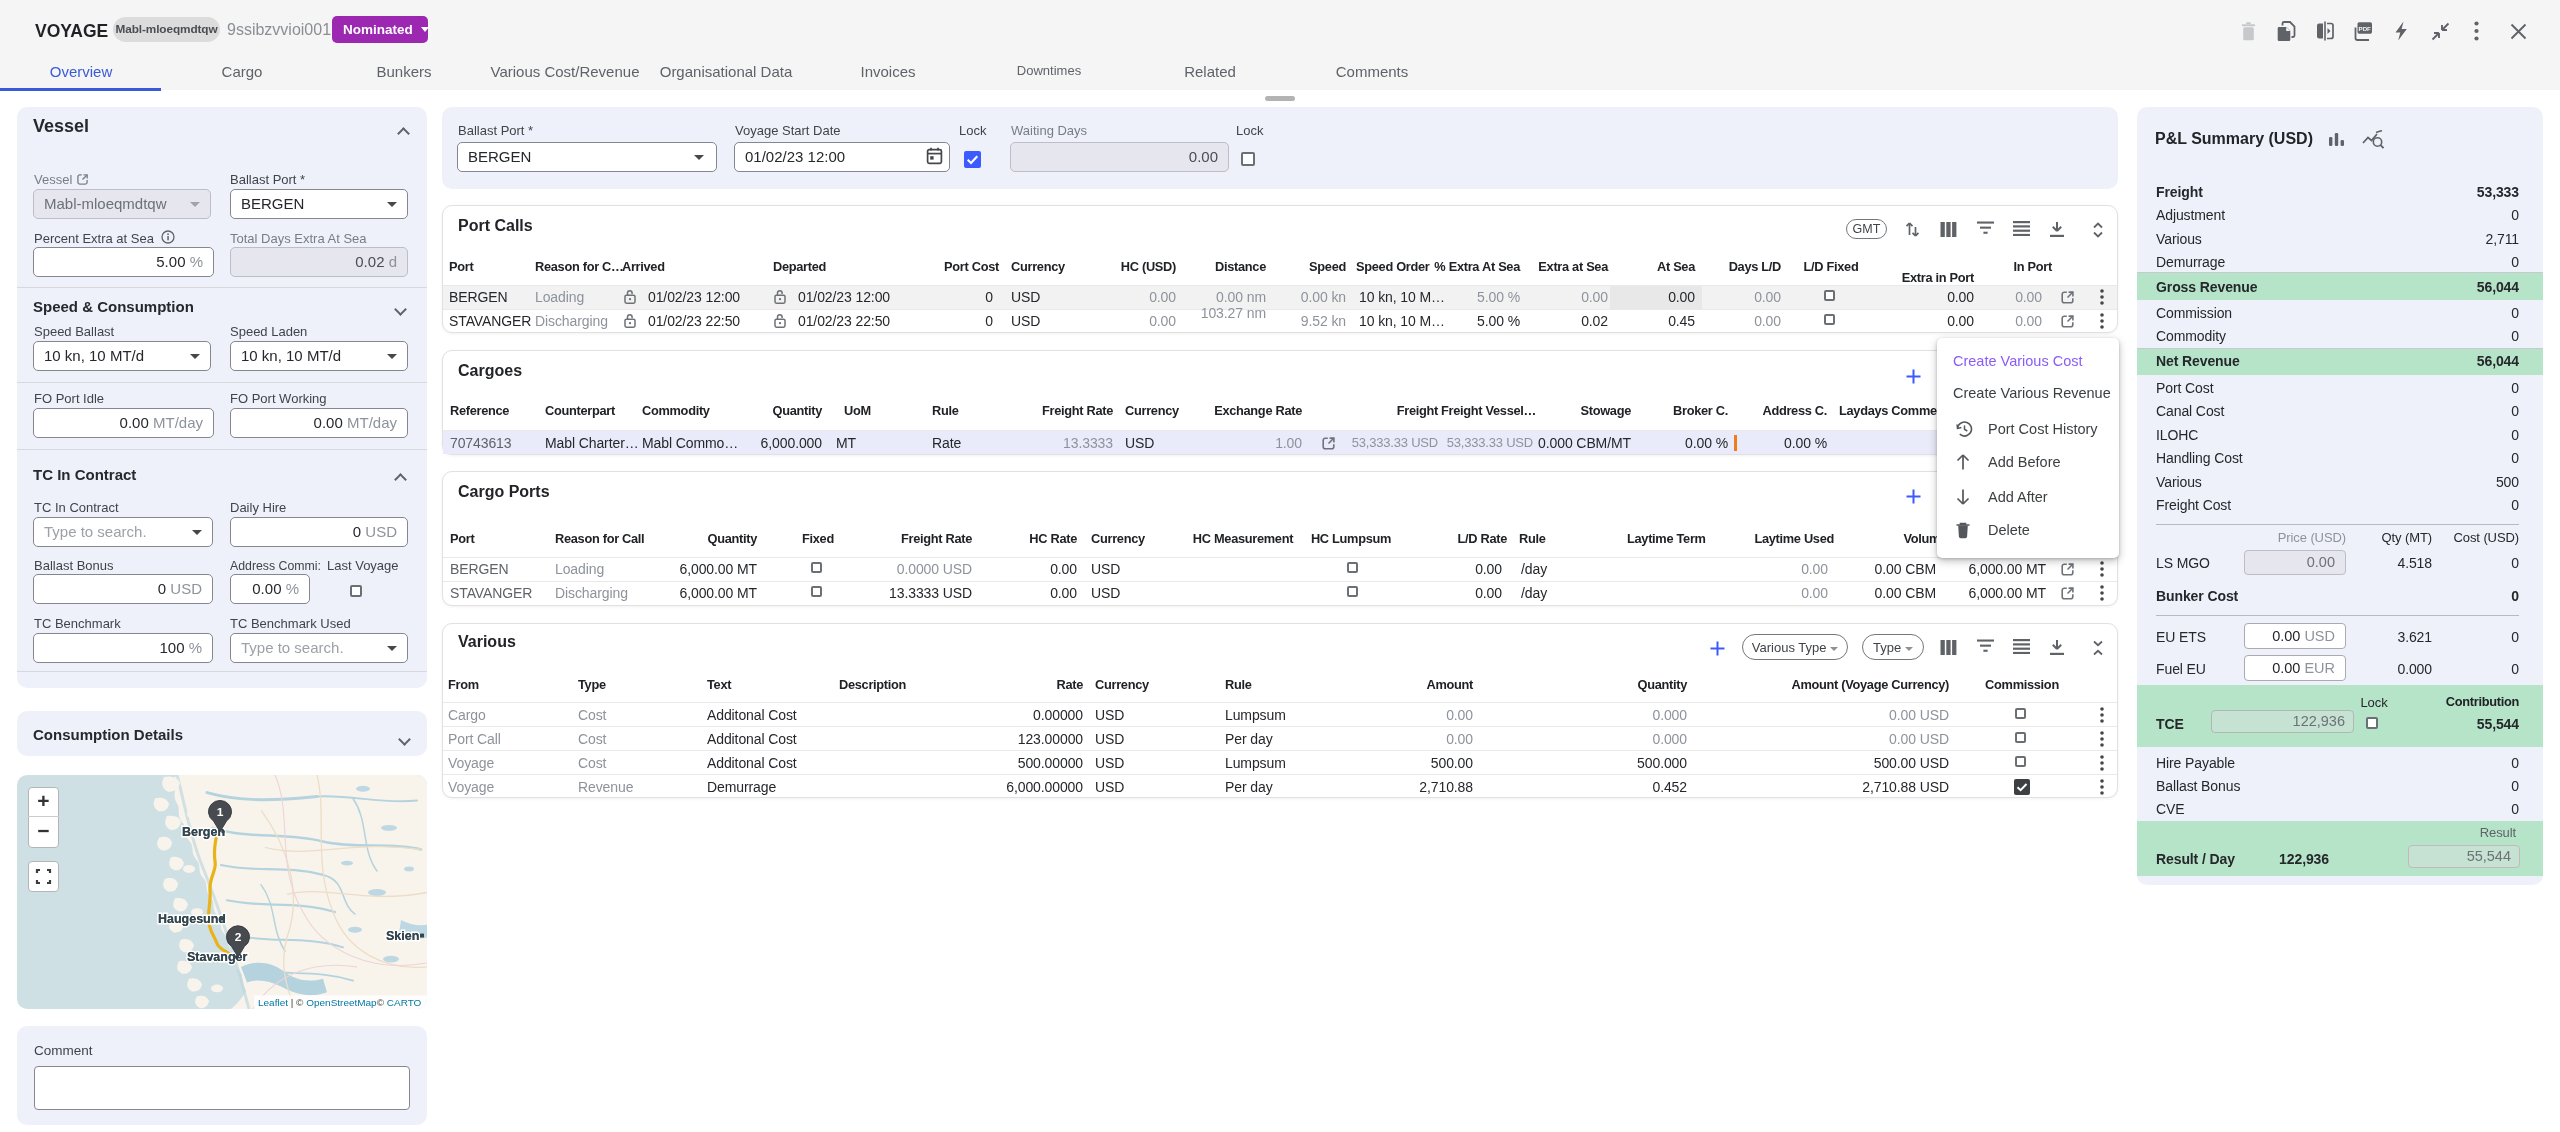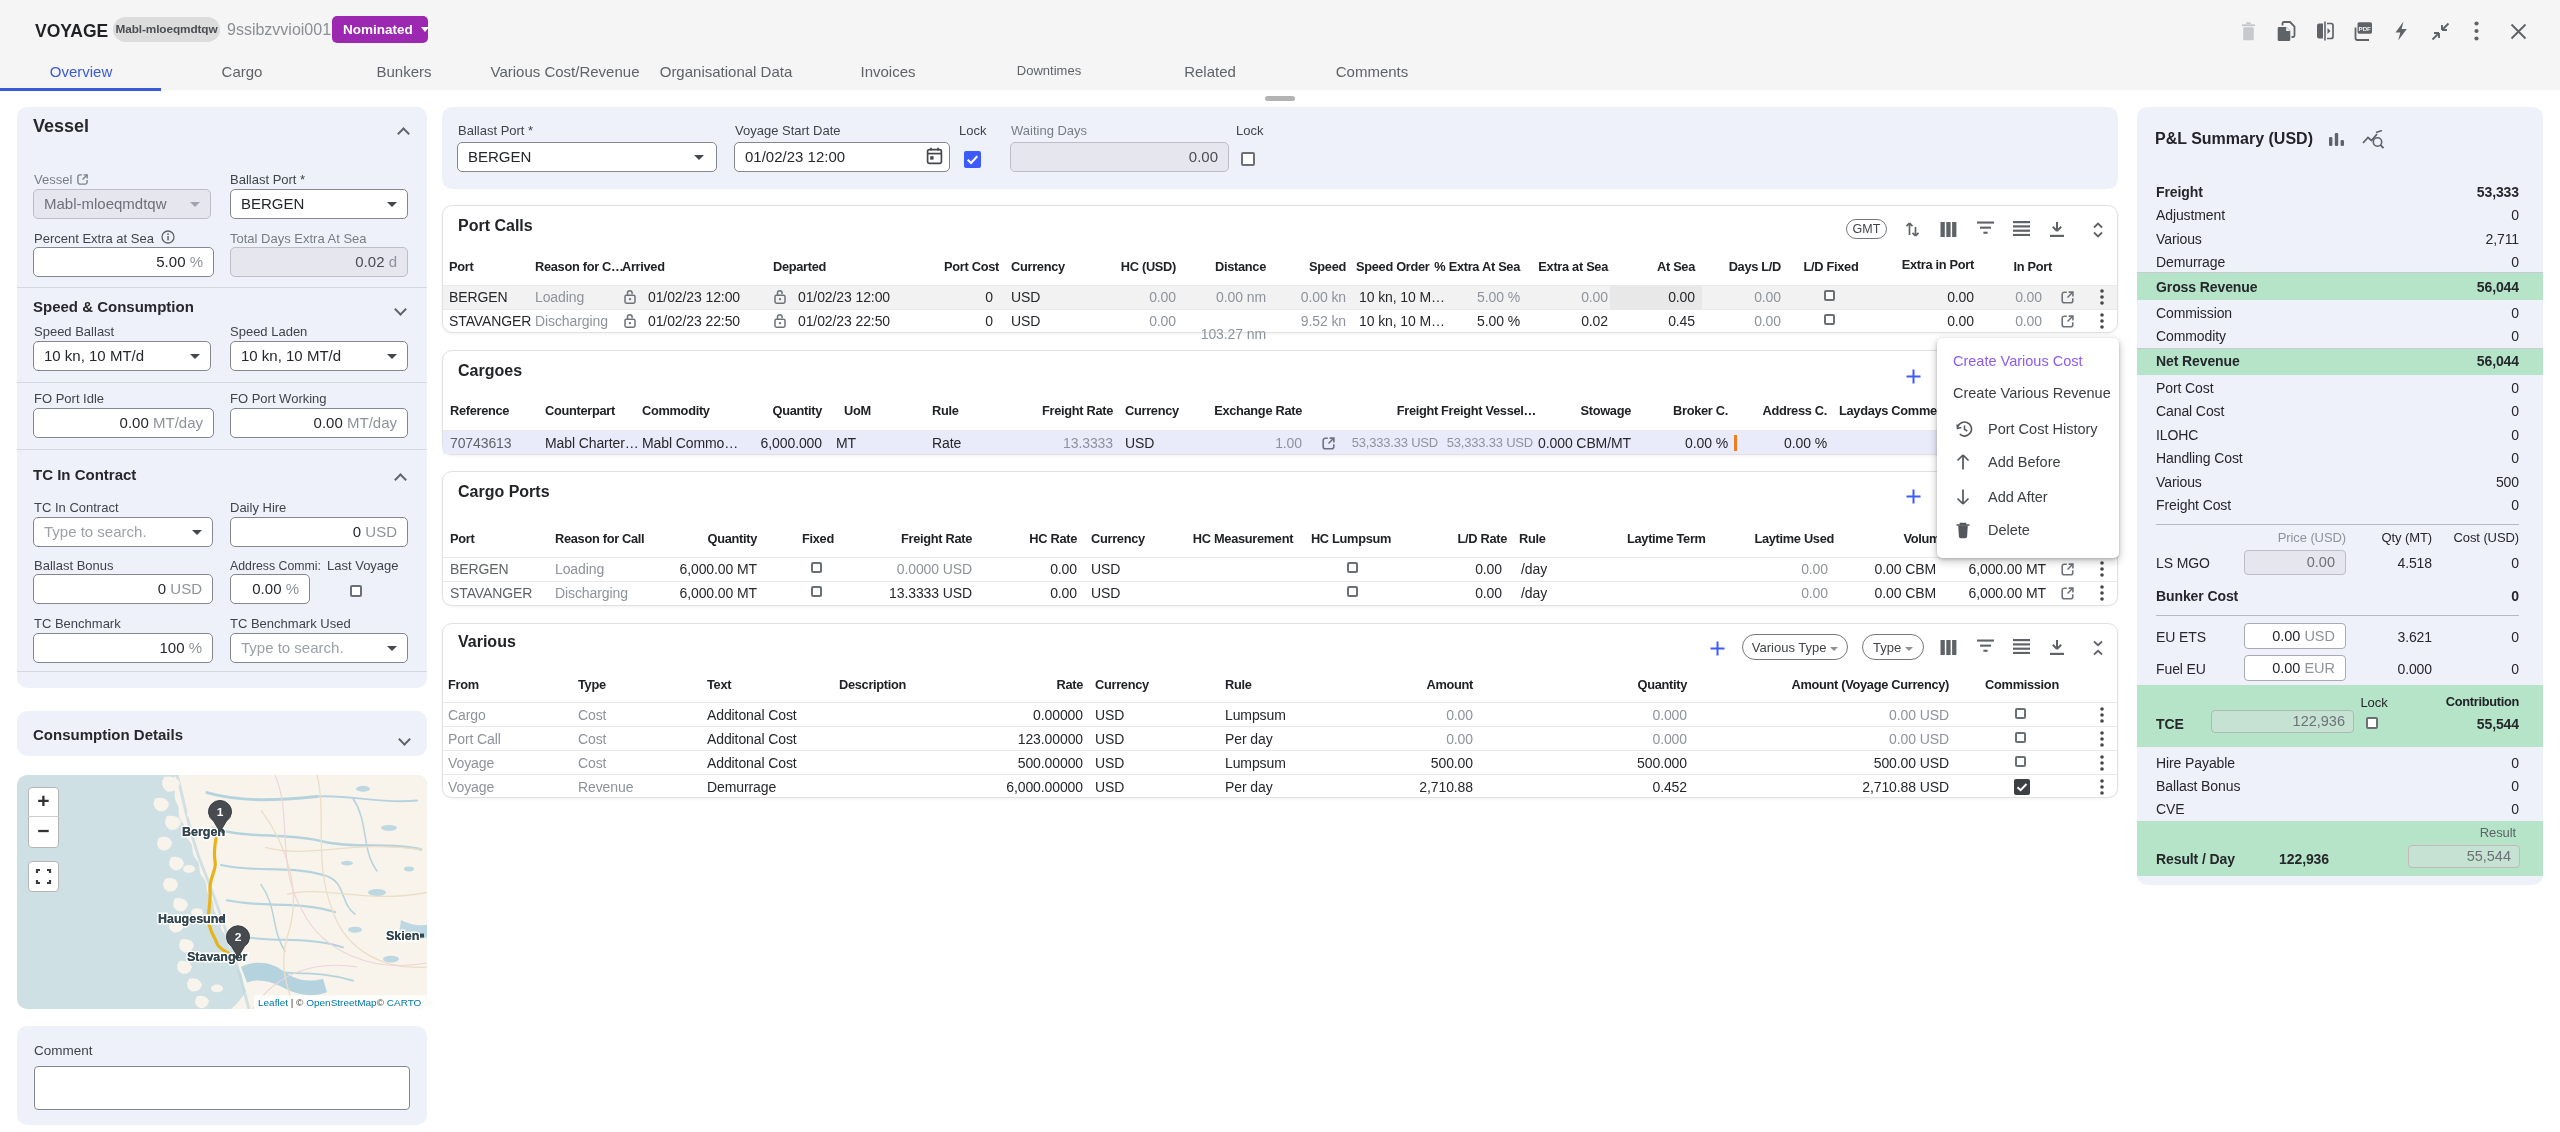--- a/index.html
+++ b/index.html
@@ -296,21 +296,21 @@
 <div class="c hd" style="left:1011px;top:255px;">Currency</div>
 <div class="c hd" style="right:1384px;top:255px;">HC (USD)</div>
 <div class="c hd" style="right:1294px;top:255px;">Distance</div>
 <div class="c hd" style="right:1214px;top:255px;">Speed</div>
 <div class="c hd" style="left:1356px;top:255px;">Speed Order</div>
 <div class="c hd" style="right:1040px;top:255px;">% Extra At Sea</div>
 <div class="c hd" style="right:952px;top:255px;">Extra at Sea</div>
 <div class="c hd" style="right:865px;top:255px;">At Sea</div>
 <div class="c hd" style="right:779px;top:255px;">Days L/D</div>
 <div class="c hd" style="left:1831px;transform:translateX(-50%);top:255px;">L/D Fixed</div>
-<div class="c hd" style="right:586px;top:253px;">Extra in Port</div>
+<div class="c hd" style="right:586px;top:266px;">Extra in Port</div>
 <div class="c hd" style="right:508px;top:255px;">In Port</div>
 <div class="abs" style="left:443px;top:285px;width:1674px;height:24px;background:#f2f2f2"></div>
 <div class="abs" style="left:1610px;top:285px;width:92px;height:24px;background:#e8e8e8"></div>
 <div class="rowline" style="left:443px;top:285px;width:1674px"></div>
 <div class="rowline" style="left:443px;top:309px;width:1674px"></div>
 <div class="c " style="left:449px;top:285px;">BERGEN</div>
 <div class="c g" style="left:535px;top:285px;">Loading</div>
 <div class="c " style="left:648px;top:285px;">01/02/23 12:00</div>
 <div class="c " style="left:798px;top:285px;">01/02/23 12:00</div>
 <div class="c " style="right:1567px;top:285px;">0</div>
@@ -346,21 +346,21 @@
       <circle cx="2" cy="8" r="1.8" fill="#44474b"></circle>
       <circle cx="2" cy="14" r="1.8" fill="#44474b"></circle>
     </svg></div>
 <div class="c " style="left:449px;top:309px;">STAVANGER</div>
 <div class="c g" style="left:535px;top:309px;">Discharging</div>
 <div class="c " style="left:648px;top:309px;">01/02/23 22:50</div>
 <div class="c " style="left:798px;top:309px;">01/02/23 22:50</div>
 <div class="c " style="right:1567px;top:309px;">0</div>
 <div class="c " style="left:1011px;top:309px;">USD</div>
 <div class="c g" style="right:1384px;top:309px;">0.00</div>
-<div class="c g" style="right:1294px;top:322px;">103.27 nm</div>
+<div class="c g" style="right:1294px;top:301px;">103.27 nm</div>
 <div class="c g" style="right:1214px;top:309px;">9.52 kn</div>
 <div class="c " style="left:1359px;top:309px;">10 kn, 10 M…</div>
 <div class="c " style="right:1040px;top:309px;">5.00 %</div>
 <div class="c " style="right:952px;top:309px;">0.02</div>
 <div class="c " style="right:865px;top:309px;">0.45</div>
 <div class="c g" style="right:779px;top:309px;">0.00</div>
 <div class="c " style="right:586px;top:309px;">0.00</div>
 <div class="c g" style="right:518px;top:309px;">0.00</div>
 <div class="abs" style="left:623px;top:313px"><svg width="14" height="16" viewBox="0 0 14 16" fill="none">
       <rect x="2" y="6.2" width="10" height="8" rx="1.4" stroke="#6e7277" stroke-width="1.5" fill="none"></rect>

